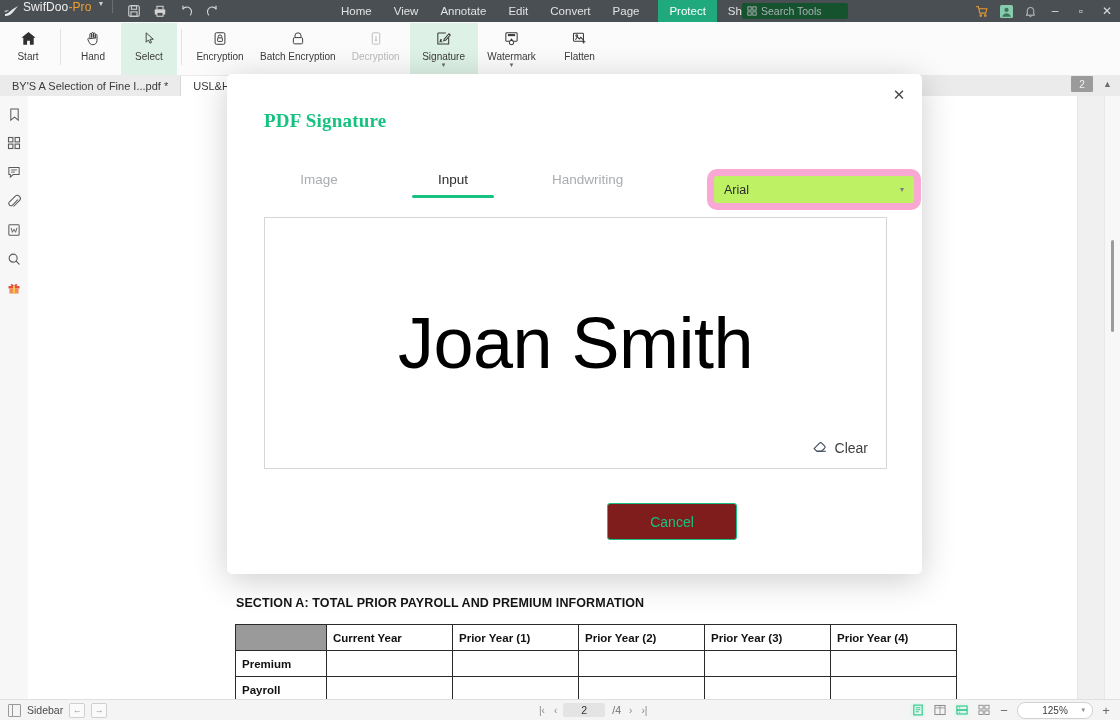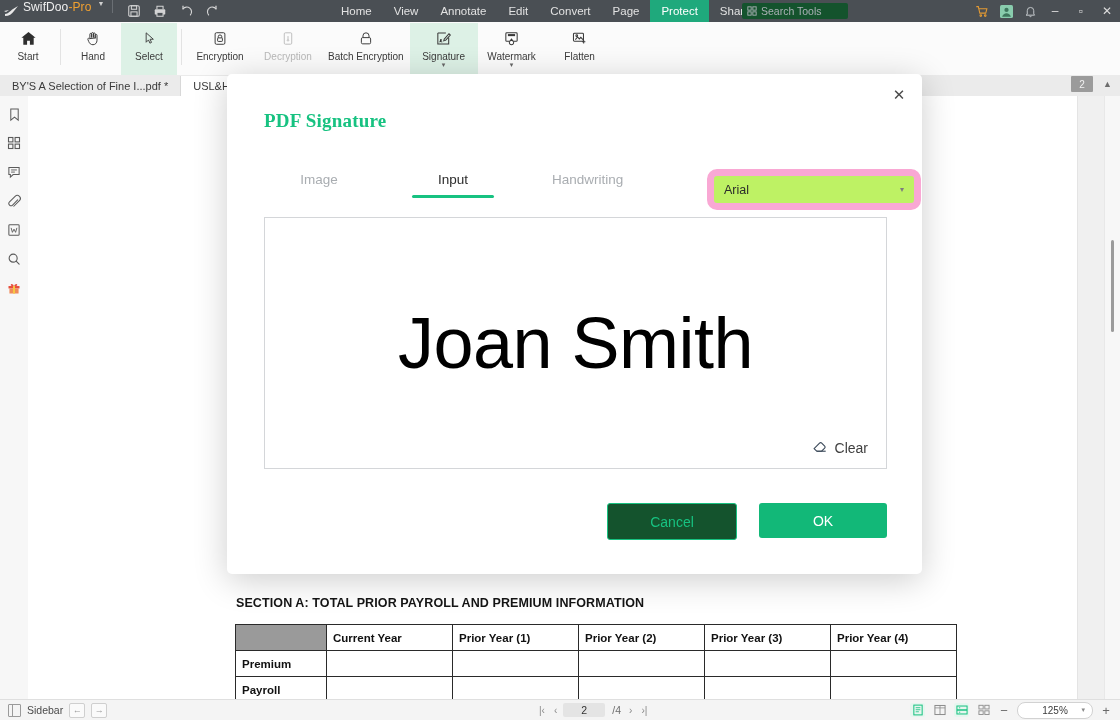--- a/index.html
+++ b/index.html
@@ -22,21 +22,21 @@
   .brand .pro{color:#f0a030;}
   .brand-caret{margin-left:6px;font-size:7px;color:#cfcfcf;}
   .tb-sep{width:1px;height:13px;background:#6a6f74;margin:0 8px;}
   .tb-icon{width:26px;height:22px;display:flex;align-items:center;justify-content:center;opacity:.92;}
   .tb-icon svg{display:block;}
 
   .menubar{position:absolute;left:330px;top:0;height:22px;display:flex;align-items:stretch;}
   .menu-item{
     display:flex;align-items:center;padding:0 11px;font-size:11.5px;color:#e2e2e2;height:22px;
   }
-  .menu-item.active{background:#1fa97c;color:#fff;}
+  .menu-item.active{background:#1fa97c;color:#fff;margin-left:8px;}
 
   .searchbox{
     position:absolute;left:742px;top:3px;width:96px;height:16px;
     background:#14532d;border-radius:2px;display:flex;align-items:center;padding:0 5px;gap:4px;
   }
   .searchbox .stxt{font-size:10.5px;color:#aab0b5;}
 
   .tb-right{position:absolute;right:0;top:0;height:22px;display:flex;align-items:center;}
   .tb-right .tb-icon{width:24px;}
   .wbtn{width:26px;height:22px;display:flex;align-items:center;justify-content:center;color:#dcdcdc;font-size:12px;}
@@ -176,21 +176,21 @@
   }
   .clearbtn{
     position:absolute;right:18px;bottom:10px;display:flex;align-items:center;gap:6px;
     font-size:14px;color:#404040;
   }
   .modal-actions{position:absolute;left:380px;top:429px;display:flex;gap:22px;}
   .btn{
     width:128px;height:35px;border-radius:3px;display:flex;align-items:center;justify-content:center;
     font-size:14px;
   }
-  .btn.cancel{border:1px solid #17c281;color:#17c281;background:#14532d;}
+  .btn.cancel{border:1px solid #17c281;color:#17c281;background:#7f1d1d;}
   .btn.ok{background:#12b878;color:#fff;}
 </style>
 </head>
 <body>
 
 <div id="app">
 
   <div class="titlebar">
     <div class="tb-logo">
       <svg width="15" height="13" viewBox="0 0 15 13">
@@ -311,38 +311,38 @@
     <div class="rb wide">
       <span class="ic">
         <svg width="16" height="17" viewBox="0 0 18 18" fill="none" stroke="#3a3a3a" stroke-width="1.1">
             <rect x="3.5" y="2.5" width="11" height="13" rx="1.5"></rect>
             <path d="M7 8.3V7a2 2 0 0 1 4 0v1.3"></path>
             <rect x="6.3" y="8.3" width="5.4" height="4" rx=".7"></rect>
           </svg>
       </span>
       <span class="lbl">Encryption</span>
     </div>
+    <div class="rb wide">
+      <span class="ic">
+        <svg width="16" height="17" viewBox="0 0 18 18" fill="none" stroke="#3a3a3a" stroke-width="1.1">
+            <path d="M5.6 8V6a3.4 3.4 0 0 1 6.8 0v2"></path>
+            <rect x="3.8" y="8" width="10.4" height="7" rx="1.4"></rect>
+          </svg>
+      </span>
+      <span class="lbl">Batch Encryption</span>
+    </div>
     <div class="rb wide dis">
       <span class="ic">
         <svg width="16" height="17" viewBox="0 0 18 18" fill="none" stroke="#bdbdbd" stroke-width="1.1">
             <rect x="4.8" y="2.6" width="8.4" height="12.8" rx="1.2"></rect>
             <path d="M9 6.3v3.4"></path>
             <circle cx="9" cy="11" r=".9"></circle>
           </svg>
       </span>
       <span class="lbl">Decryption</span>
-    </div>
-    <div class="rb wide">
-      <span class="ic">
-        <svg width="16" height="17" viewBox="0 0 18 18" fill="none" stroke="#3a3a3a" stroke-width="1.1">
-            <path d="M5.6 8V6a3.4 3.4 0 0 1 6.8 0v2"></path>
-            <rect x="3.8" y="8" width="10.4" height="7" rx="1.4"></rect>
-          </svg>
-      </span>
-      <span class="lbl">Batch Encryption</span>
     </div>
     <div class="rb sel wide">
       <span class="ic">
         <svg width="17" height="17" viewBox="0 0 18 18" fill="none" stroke="#3a3a3a" stroke-width="1.1">
             <path d="M3 3.2h8.5M3 3.2v11.6h11.5V8"></path>
             <path d="M4.7 12.6c1.4-.3 2-1.1 2-1.9s-1-.7-1 .3.8 1.6 2 1.6"></path>
             <path d="M9.8 9.6 14.8 4l1.4 1.4-5 5.6-1.9.5z"></path>
           </svg>
       </span>
       <span class="lbl">Signature</span>
@@ -490,21 +490,20 @@
               <path d="M2.2 11.2 8 5.4a1.6 1.6 0 0 1 2.3 0l3.1 3.1a1.6 1.6 0 0 1 0 2.3l-3.2 3.2H5z"></path>
               <path d="M5 14h9.5" stroke-width="1.2"></path>
             </svg>
         </span>
         <span>Clear</span>
       </div>
     </div>
 
     <div class="modal-actions">
       <div class="btn cancel">Cancel</div>
-      <div class="btn ok">OK</div>
     </div>
   </div>
 
   <div class="status">
     <div class="st-left">
       <span class="sq-ic"></span>
       <span>Sidebar</span>
       <span class="nav-sq">←</span>
       <span class="nav-sq">→</span>
     </div>

